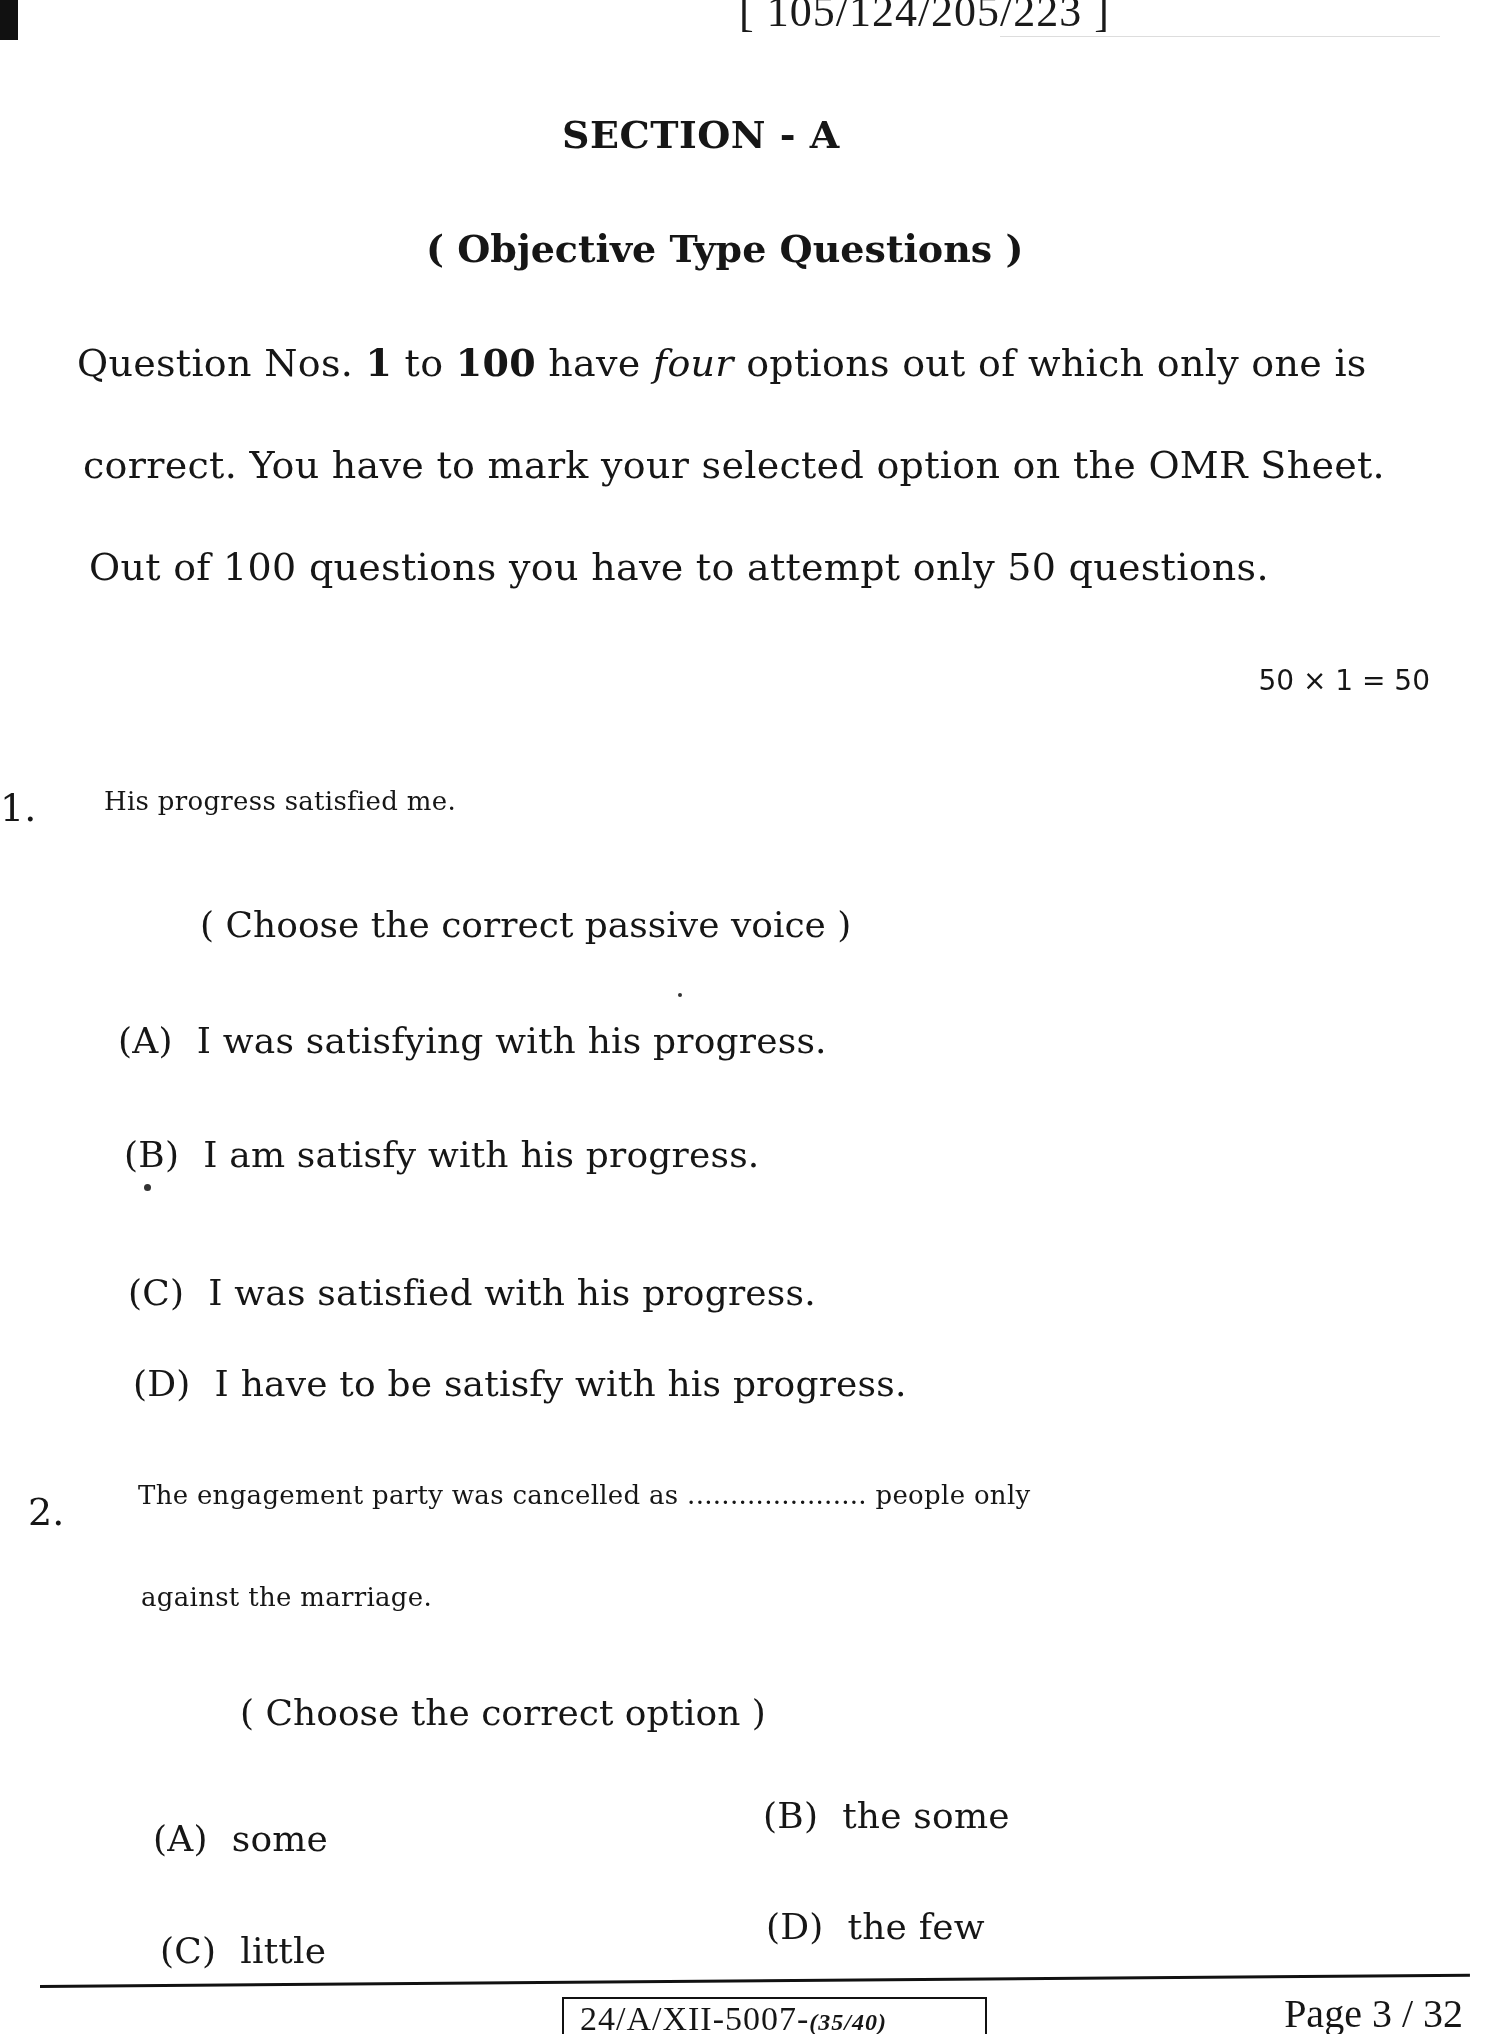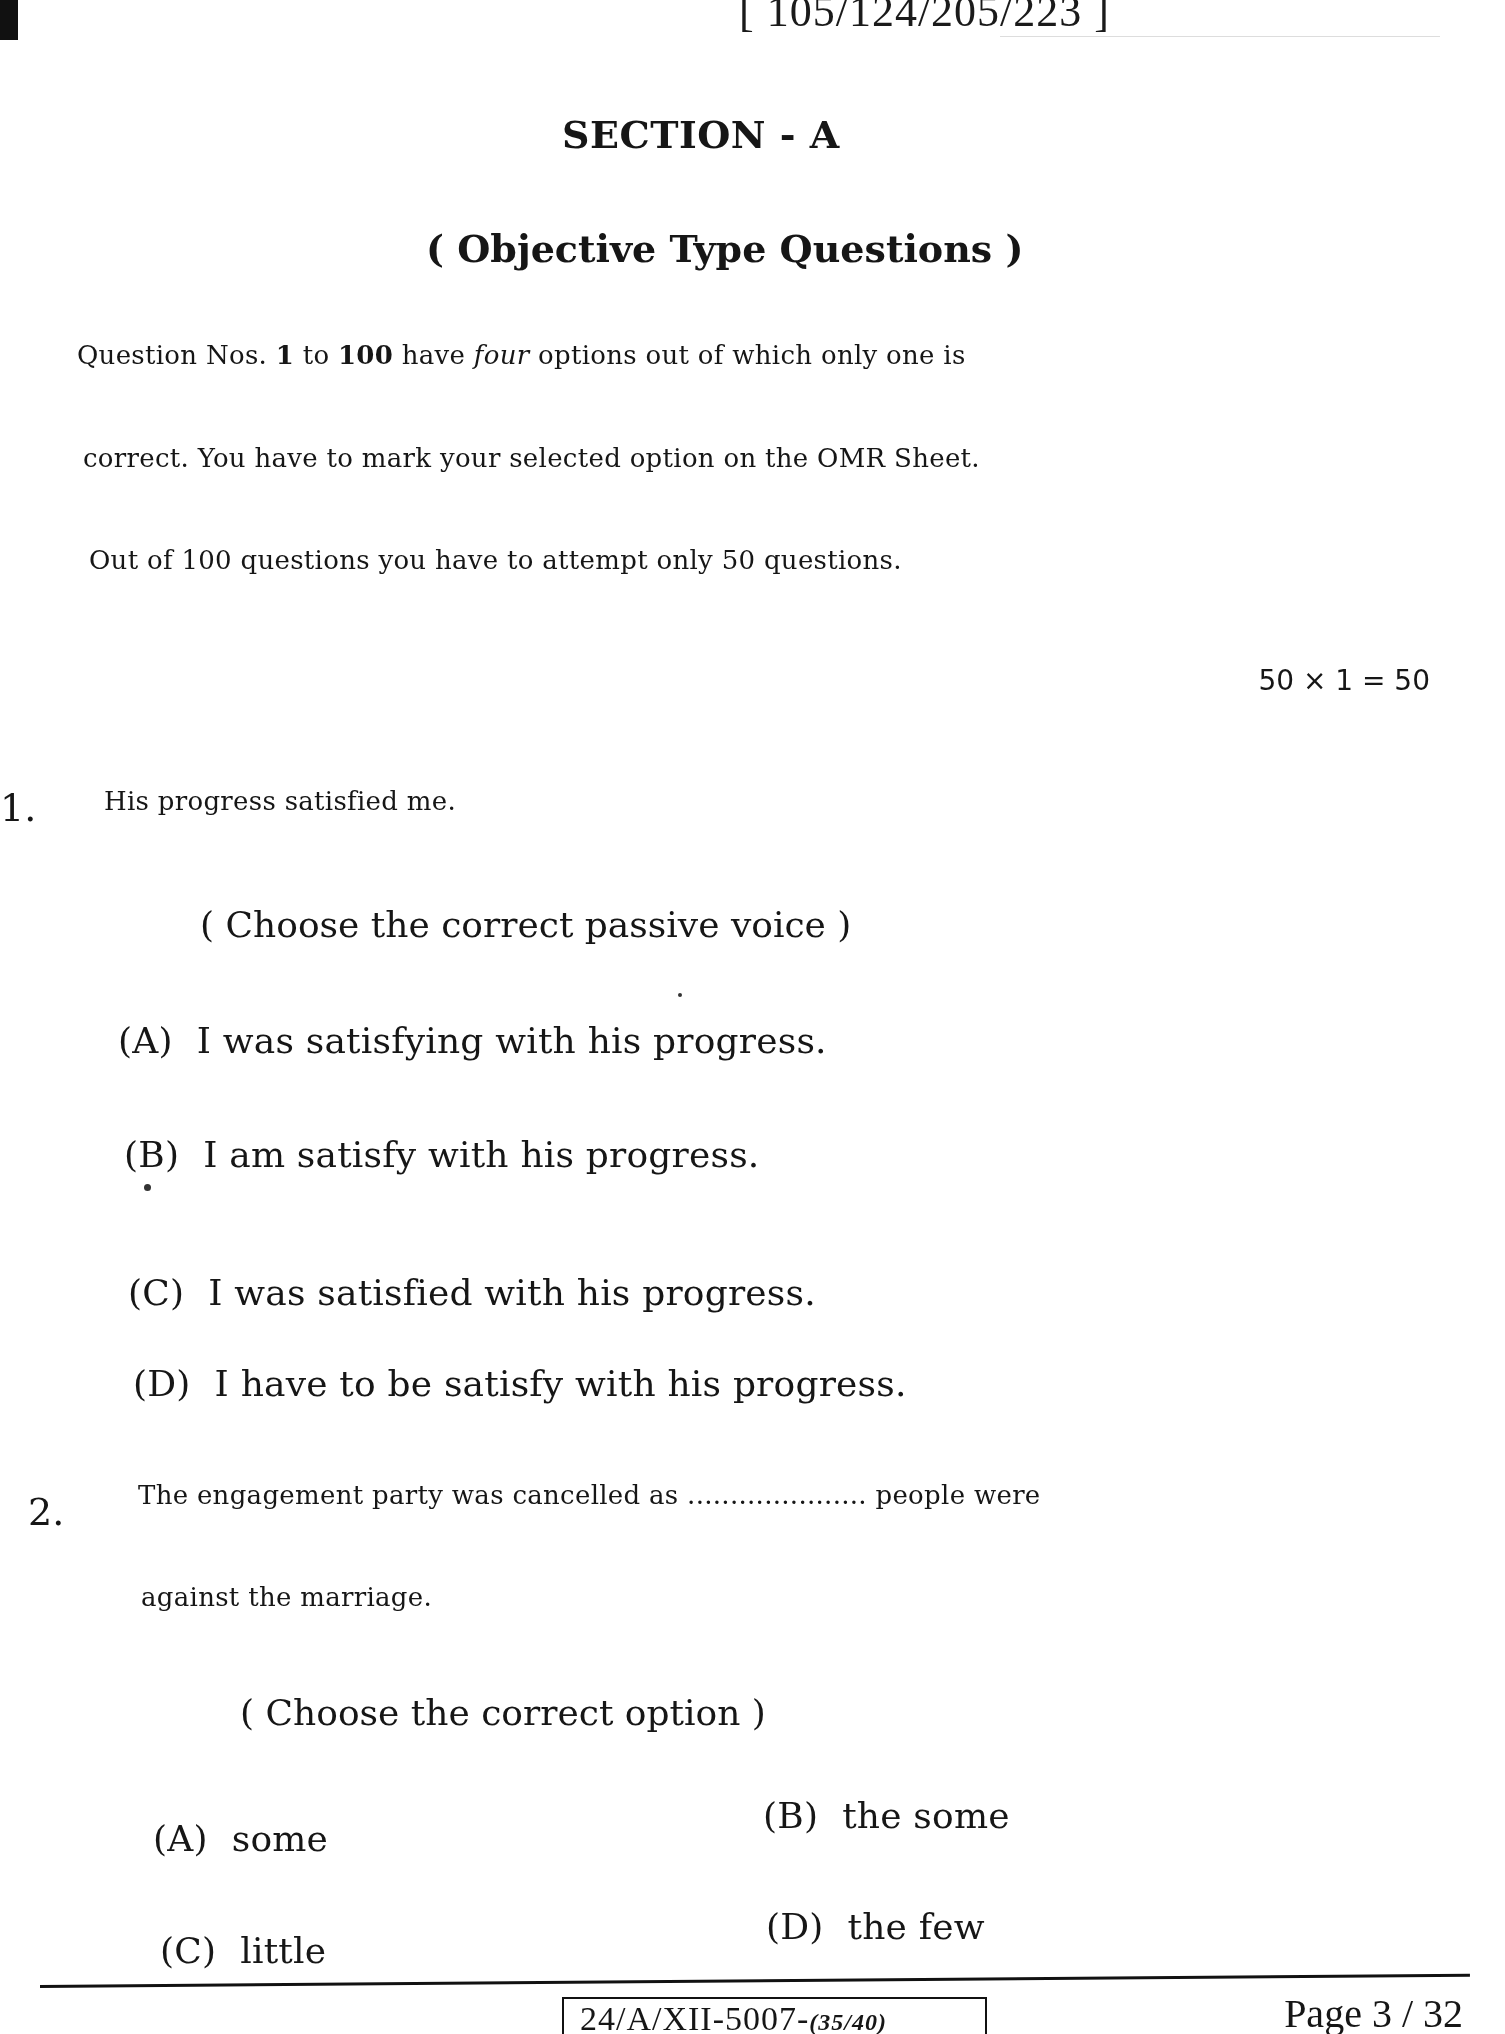--- a/index.html
+++ b/index.html
@@ -7,21 +7,21 @@
     width: 1505px; height: 2034px; position: relative; overflow: hidden;
     font-family: "DejaVu Serif", "Liberation Serif", serif;
     color: #161616;
   }
   .abs { position: absolute; white-space: nowrap; }
   .corner-mark { left: 0; top: 0; width: 18px; height: 40px; background: #111; }
   .paper-code { right: 395px; top: -14px; font-family: "Liberation Serif", serif; font-size: 44px; letter-spacing: 1px; color: #1a1a1a; }
   .paper-code-rule { left: 1000px; top: 36px; width: 440px; height: 1px; background: #ddd; }
   .section-title { left: 562px; top: 112px; font-weight: bold; font-size: 38px; letter-spacing: 0.5px; }
   .section-sub { left: 402px; top: 226px; font-weight: bold; font-size: 38px; margin-left: 24px; }
-  .para { font-size: 26px; letter-spacing: 0.3px; }
+  .para { font-size: 38px; letter-spacing: 0.3px; }
   .p1 { left: 77px; top: 340px; }
   .p2 { left: 83px; top: 443px; }
   .p3 { left: 89px; top: 545px; }
   .marks { right: 75px; top: 664px; font-family: "DejaVu Sans", sans-serif; font-size: 28px; }
   .qnum { font-size: 38px; }
   .qtext { font-size: 26px; letter-spacing: 0.3px; }
   .instr { font-size: 36px; }
   .opt { font-size: 36px; letter-spacing: 0.2px; }
   .opt .lbl { display: inline-block; margin-right: 24px; }
   .footer-line { left: 40px; top: 1985px; width: 1430px; height: 3px; background: #111; transform: rotate(-0.45deg); transform-origin: left center; }
@@ -52,21 +52,21 @@
 <div class="abs instr" style="left:200px; top:904px;">( Choose the correct passive voice )</div>
 <div class="speck" style="left:678px; top:993px;"></div>
 
 <div class="abs opt" style="left:118px; top:1020px;"><span class="lbl">(A)</span><span>I was satisfying with his progress.</span></div>
 <div class="abs opt" style="left:124px; top:1134px;"><span class="lbl">(B)</span><span>I am satisfy with his progress.</span></div>
 <div class="speck" style="left:144px; top:1184px; width:7px; height:7px;"></div>
 <div class="abs opt" style="left:128px; top:1272px;"><span class="lbl">(C)</span><span>I was satisfied with his progress.</span></div>
 <div class="abs opt" style="left:133px; top:1363px;"><span class="lbl">(D)</span><span>I have to be satisfy with his progress.</span></div>
 
 <div class="abs qnum" style="left:28px; top:1490px;">2.</div>
-<div class="abs qtext" style="left:138px; top:1480px;">The engagement party was cancelled as ..................... people were</div>
+<div class="abs qtext" style="left:138px; top:1480px;">The engagement party was cancelled as ..................... people only</div>
 <div class="abs qtext" style="left:141px; top:1582px;">against the marriage.</div>
 <div class="abs instr" style="left:240px; top:1692px;">( Choose the correct option )</div>
 
 <div class="abs opt" style="left:153px; top:1818px;"><span class="lbl">(A)</span><span>some</span></div>
 <div class="abs opt" style="left:763px; top:1795px;"><span class="lbl">(B)</span><span>the some</span></div>
 <div class="abs opt" style="left:160px; top:1930px;"><span class="lbl">(C)</span><span>little</span></div>
 <div class="abs opt" style="left:766px; top:1906px;"><span class="lbl">(D)</span><span>the few</span></div>
 
 <div class="abs footer-line"></div>
 <div class="abs footer-code-box"></div>

